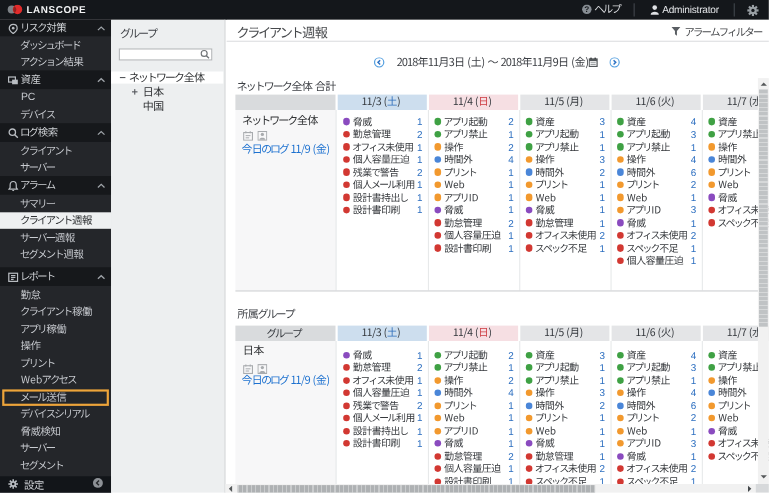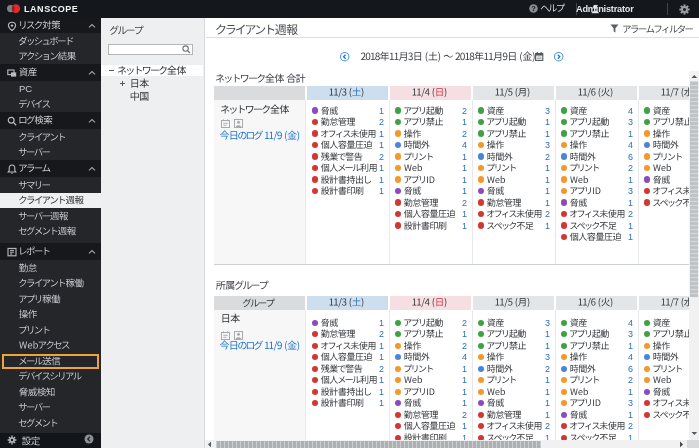--- a/index.html
+++ b/index.html
@@ -158,21 +158,21 @@
         <use href="#gr30d8" x="-90"></use>
         <use href="#gr30eb" x="730"></use>
         <use href="#gr30d7" x="1550"></use>
       </g>
     </svg>
 <div style="left:576px;top:3px;width:1px;height:12px;background:#41464c"></div>
 <svg class="i" style="left:590.5px;top:4px" width="9" height="10">
       <circle cx="4.2" cy="2.9" r="2.1" fill="#dfe1e4"></circle>
       <path d="M0.5,9.3 C0.5,5.8 7.9,5.8 7.9,9.3 Z" fill="#dfe1e4"></path>
     </svg>
-<span class="at" style="left:576px;top:4px;font-size:9.2px;font-weight:bold;color:#e3e5e8;letter-spacing:-0.2px">Administrator</span>
+<span class="at" style="left:602px;top:4px;font-size:9.2px;font-weight:normal;color:#e3e5e8;letter-spacing:-0.2px">Administrator</span>
 <div style="left:667px;top:3px;width:1px;height:12px;background:#41464c"></div>
 <svg class="i" style="left:679px;top:3.5px" width="11" height="11">
       <g fill="#9aa0a5">
         <circle cx="5.5" cy="5.5" r="3.4"></circle>
         <g>
 <rect x="4.5" y="0.4" width="2" height="2.2"></rect>
           <rect x="4.5" y="8.4" width="2" height="2.2"></rect>
 <rect x="0.4" y="4.5" width="2.2" height="2"></rect>
           <rect x="8.4" y="4.5" width="2.2" height="2"></rect>
 <rect x="4.5" y="0.4" width="2" height="2.2" transform="rotate(45 5.5 5.5)"></rect>

